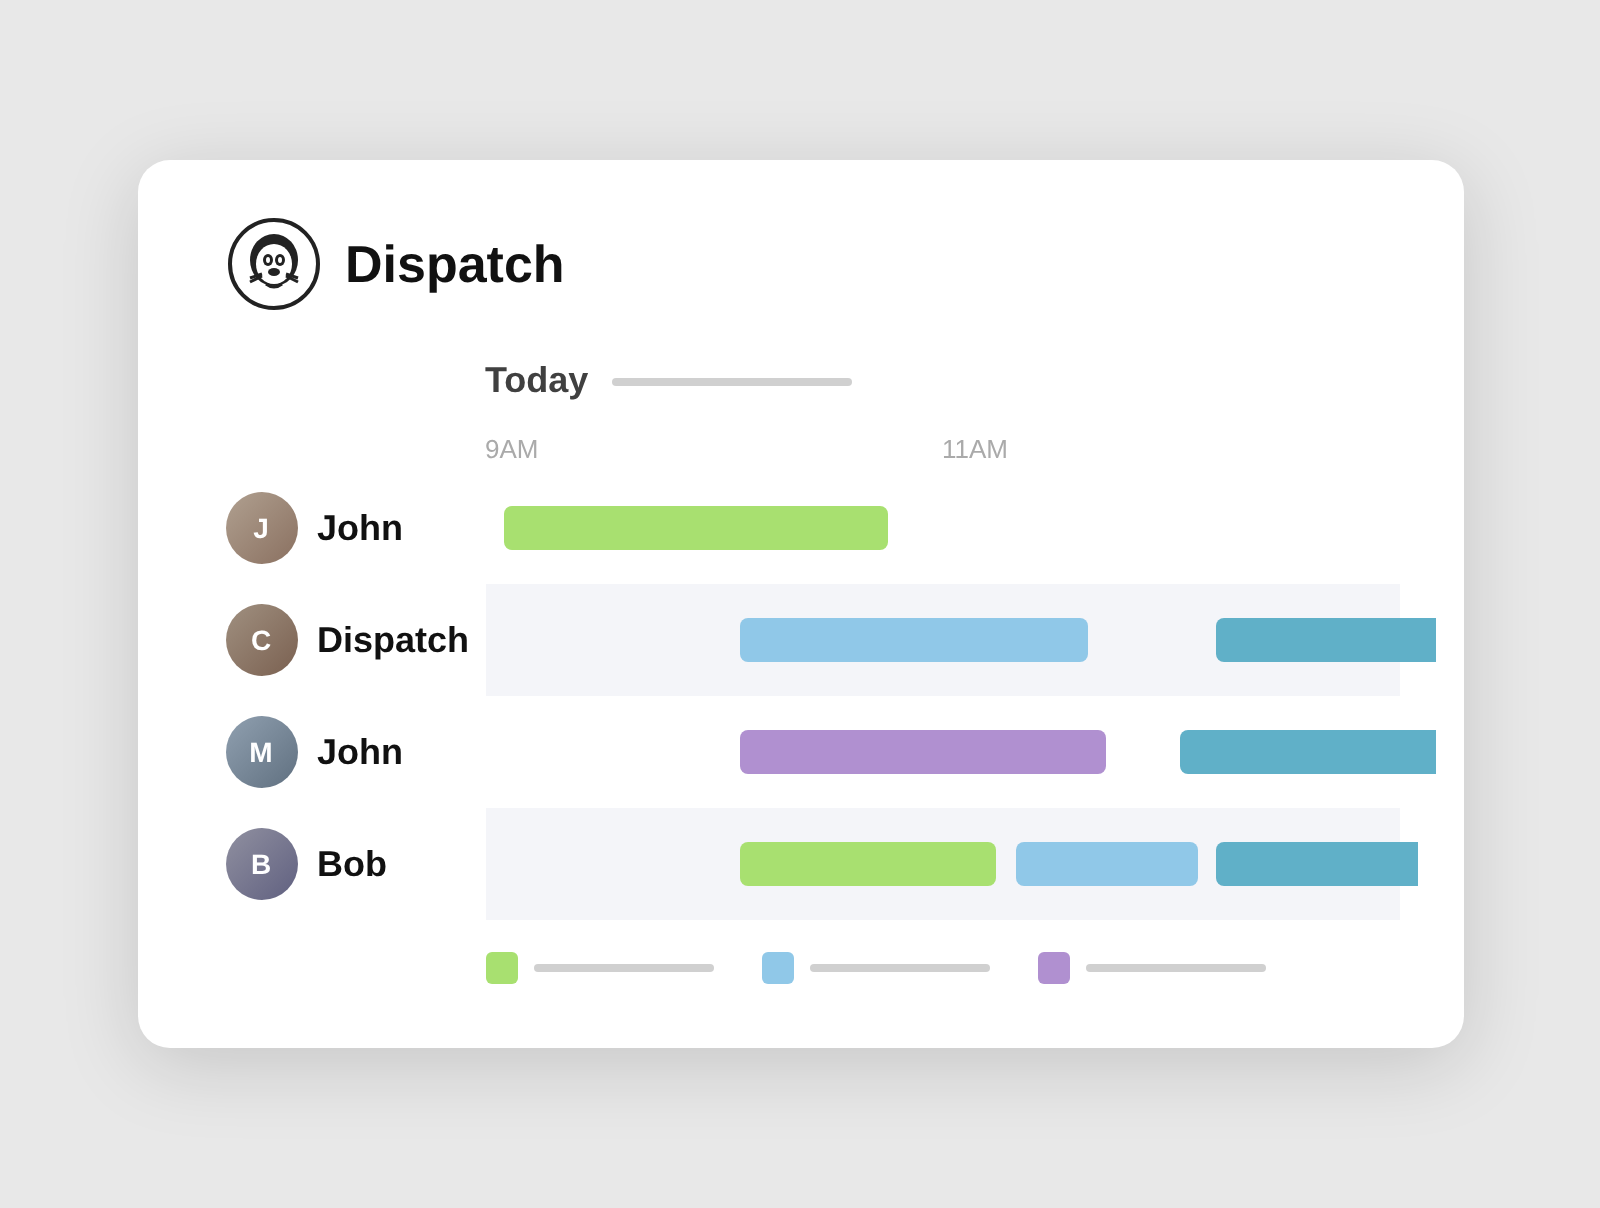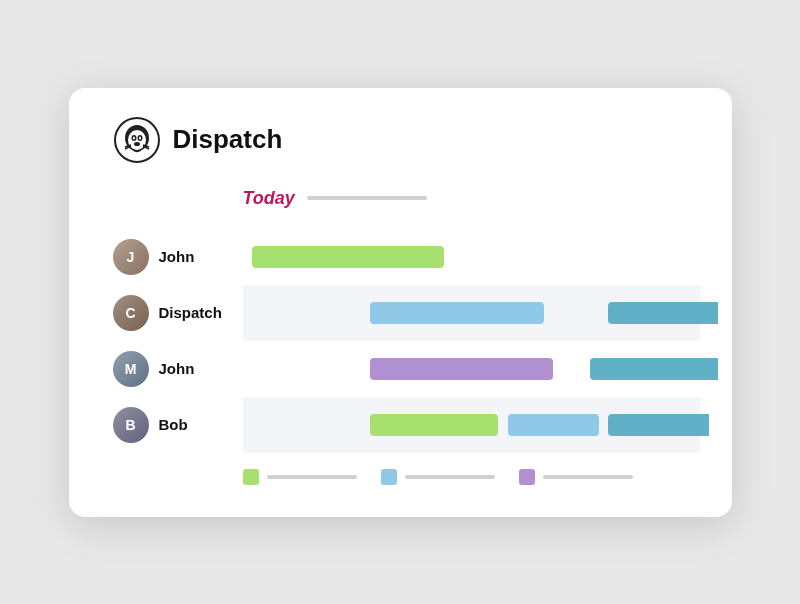--- a/index.html
+++ b/index.html
@@ -45,22 +45,21 @@
       display: flex;
       align-items: center;
       gap: 12px;
       margin-bottom: 16px;
       margin-left: 130px;
     }
 
     .section-label-text {
       font-size: 18px;
       font-weight: 700;
-      color: #be185d;
-      font-style: italic;
+      color: #404040;
     }
 
     .section-label-line {
       height: 4px;
       width: 120px;
       background: #d0d0d0;
       border-radius: 2px;
     }
 
     .gantt-container {
@@ -118,21 +117,21 @@
       flex-shrink: 0;
       display: flex;
       align-items: center;
       justify-content: center;
       font-size: 14px;
       font-weight: 600;
       color: #fff;
     }
 
     .person-name {
-      font-size: 15px;
+      font-size: 18px;
       font-weight: 600;
       color: #111;
     }
 
     .row-chart {
       flex: 1;
       position: relative;
       height: 56px;
       display: flex;
       align-items: center;
@@ -211,20 +210,22 @@
   </div>
 
   <div class="section-label">
     <span class="section-label-text">Today</span>
     <div class="section-label-line"></div>
   </div>
 
   <div class="gantt-container">
 
     <div class="time-header">
+      <div class="time-col">9AM</div>
+      <div class="time-col">11AM</div>
     </div>
 
     <div class="gantt-rows">
 
       <div class="gantt-row">
         <div class="person-info">
           <div class="avatar avatar-john">J</div>
           <span class="person-name">John</span>
         </div>
         <div class="row-chart">

